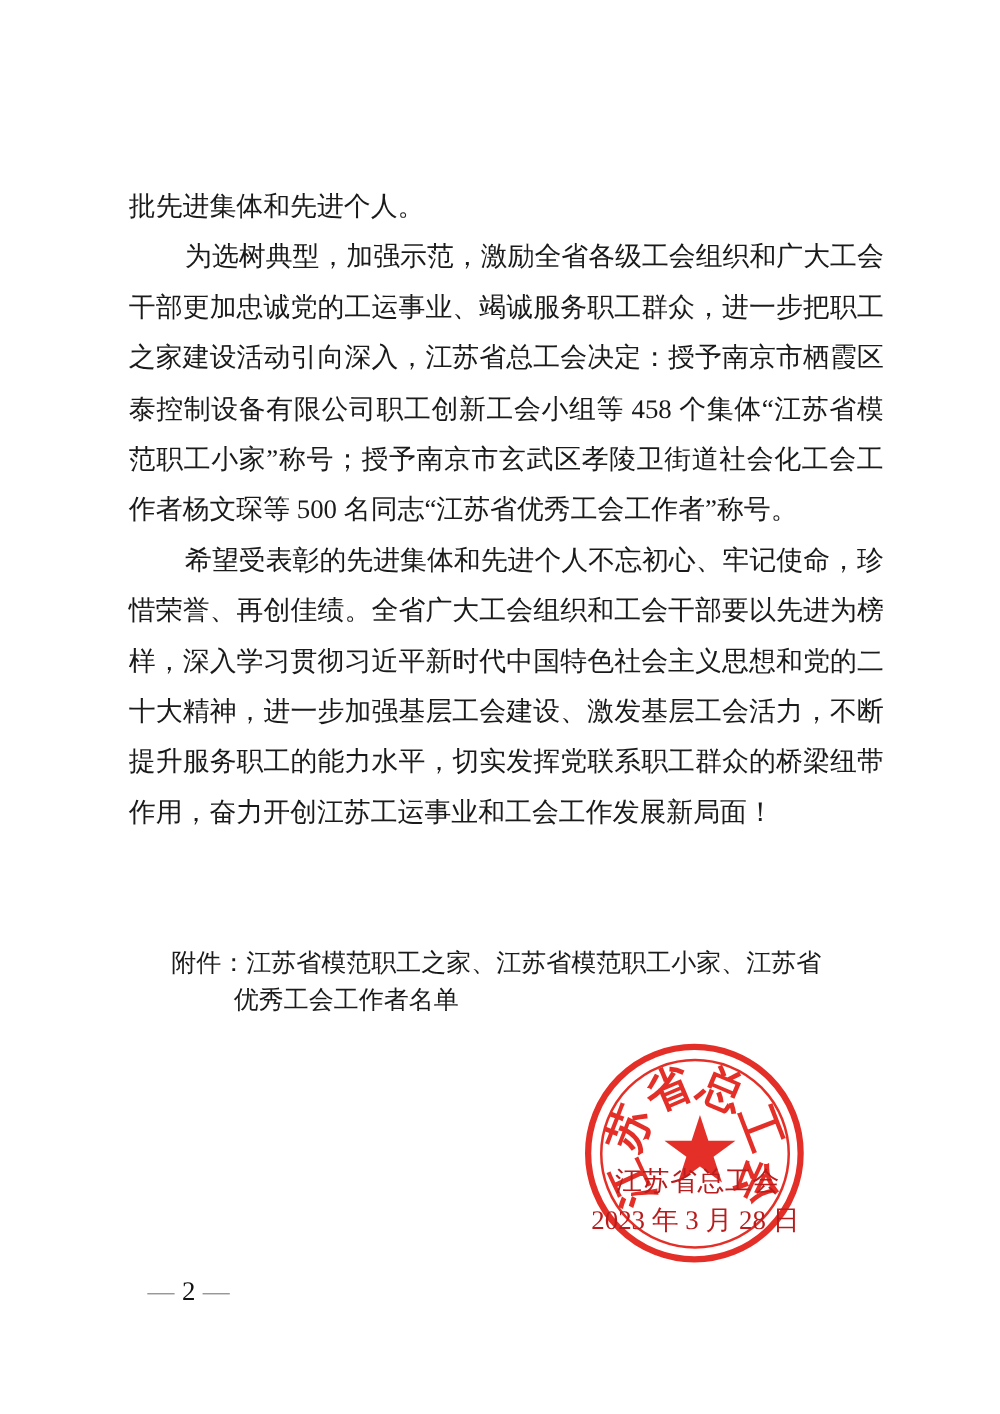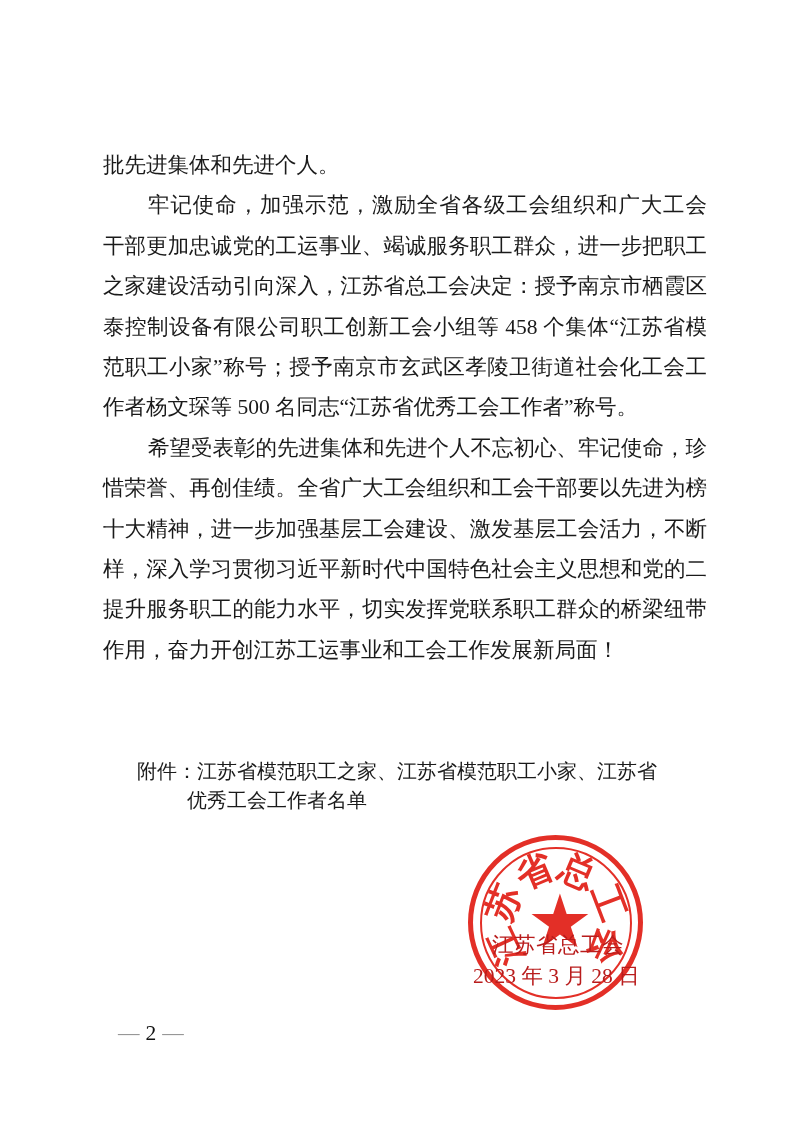--- a/index.html
+++ b/index.html
@@ -98,30 +98,30 @@
   .footer .dash { color: #919191; padding: 0 3px; }
   .footer .num { color: #111; padding: 0 3px; }
 </style>
 </head>
 <body>
 
 <div class="page">
 
   <div class="body-text">
     <div class="line end">批先进集体和先进个人。</div>
-    <div class="line full indent">牢记使命，加强示范，激励全省各级工会组织和广大工会</div>
+    <div class="line full indent">为选树典型，加强示范，激励全省各级工会组织和广大工会</div>
     <div class="line full">干部更加忠诚党的工运事业、竭诚服务职工群众，进一步把职工</div>
     <div class="line full">之家建设活动引向深入，江苏省总工会决定：授予南京市栖霞区</div>
     <div class="line full">泰控制设备有限公司职工创新工会小组等 458 个集体“江苏省模</div>
     <div class="line full">范职工小家”称号；授予南京市玄武区孝陵卫街道社会化工会工</div>
     <div class="line end">作者杨文琛等 500 名同志“江苏省优秀工会工作者”称号。</div>
     <div class="line full indent">希望受表彰的先进集体和先进个人不忘初心、牢记使命，珍</div>
     <div class="line full">惜荣誉、再创佳绩。全省广大工会组织和工会干部要以先进为榜</div>
+    <div class="line full">样，深入学习贯彻习近平新时代中国特色社会主义思想和党的二</div>
     <div class="line full">十大精神，进一步加强基层工会建设、激发基层工会活力，不断</div>
-    <div class="line full">样，深入学习贯彻习近平新时代中国特色社会主义思想和党的二</div>
     <div class="line full">提升服务职工的能力水平，切实发挥党联系职工群众的桥梁纽带</div>
     <div class="line end">作用，奋力开创江苏工运事业和工会工作发展新局面！</div>
   </div>
 
   <div class="attach-1">附件：江苏省模范职工之家、江苏省模范职工小家、江苏省</div>
   <div class="attach-2">优秀工会工作者名单</div>
 
   <div class="seal">
     <div class="seal-inner-ring"></div>
     <span class="seal-char c0">江</span>

